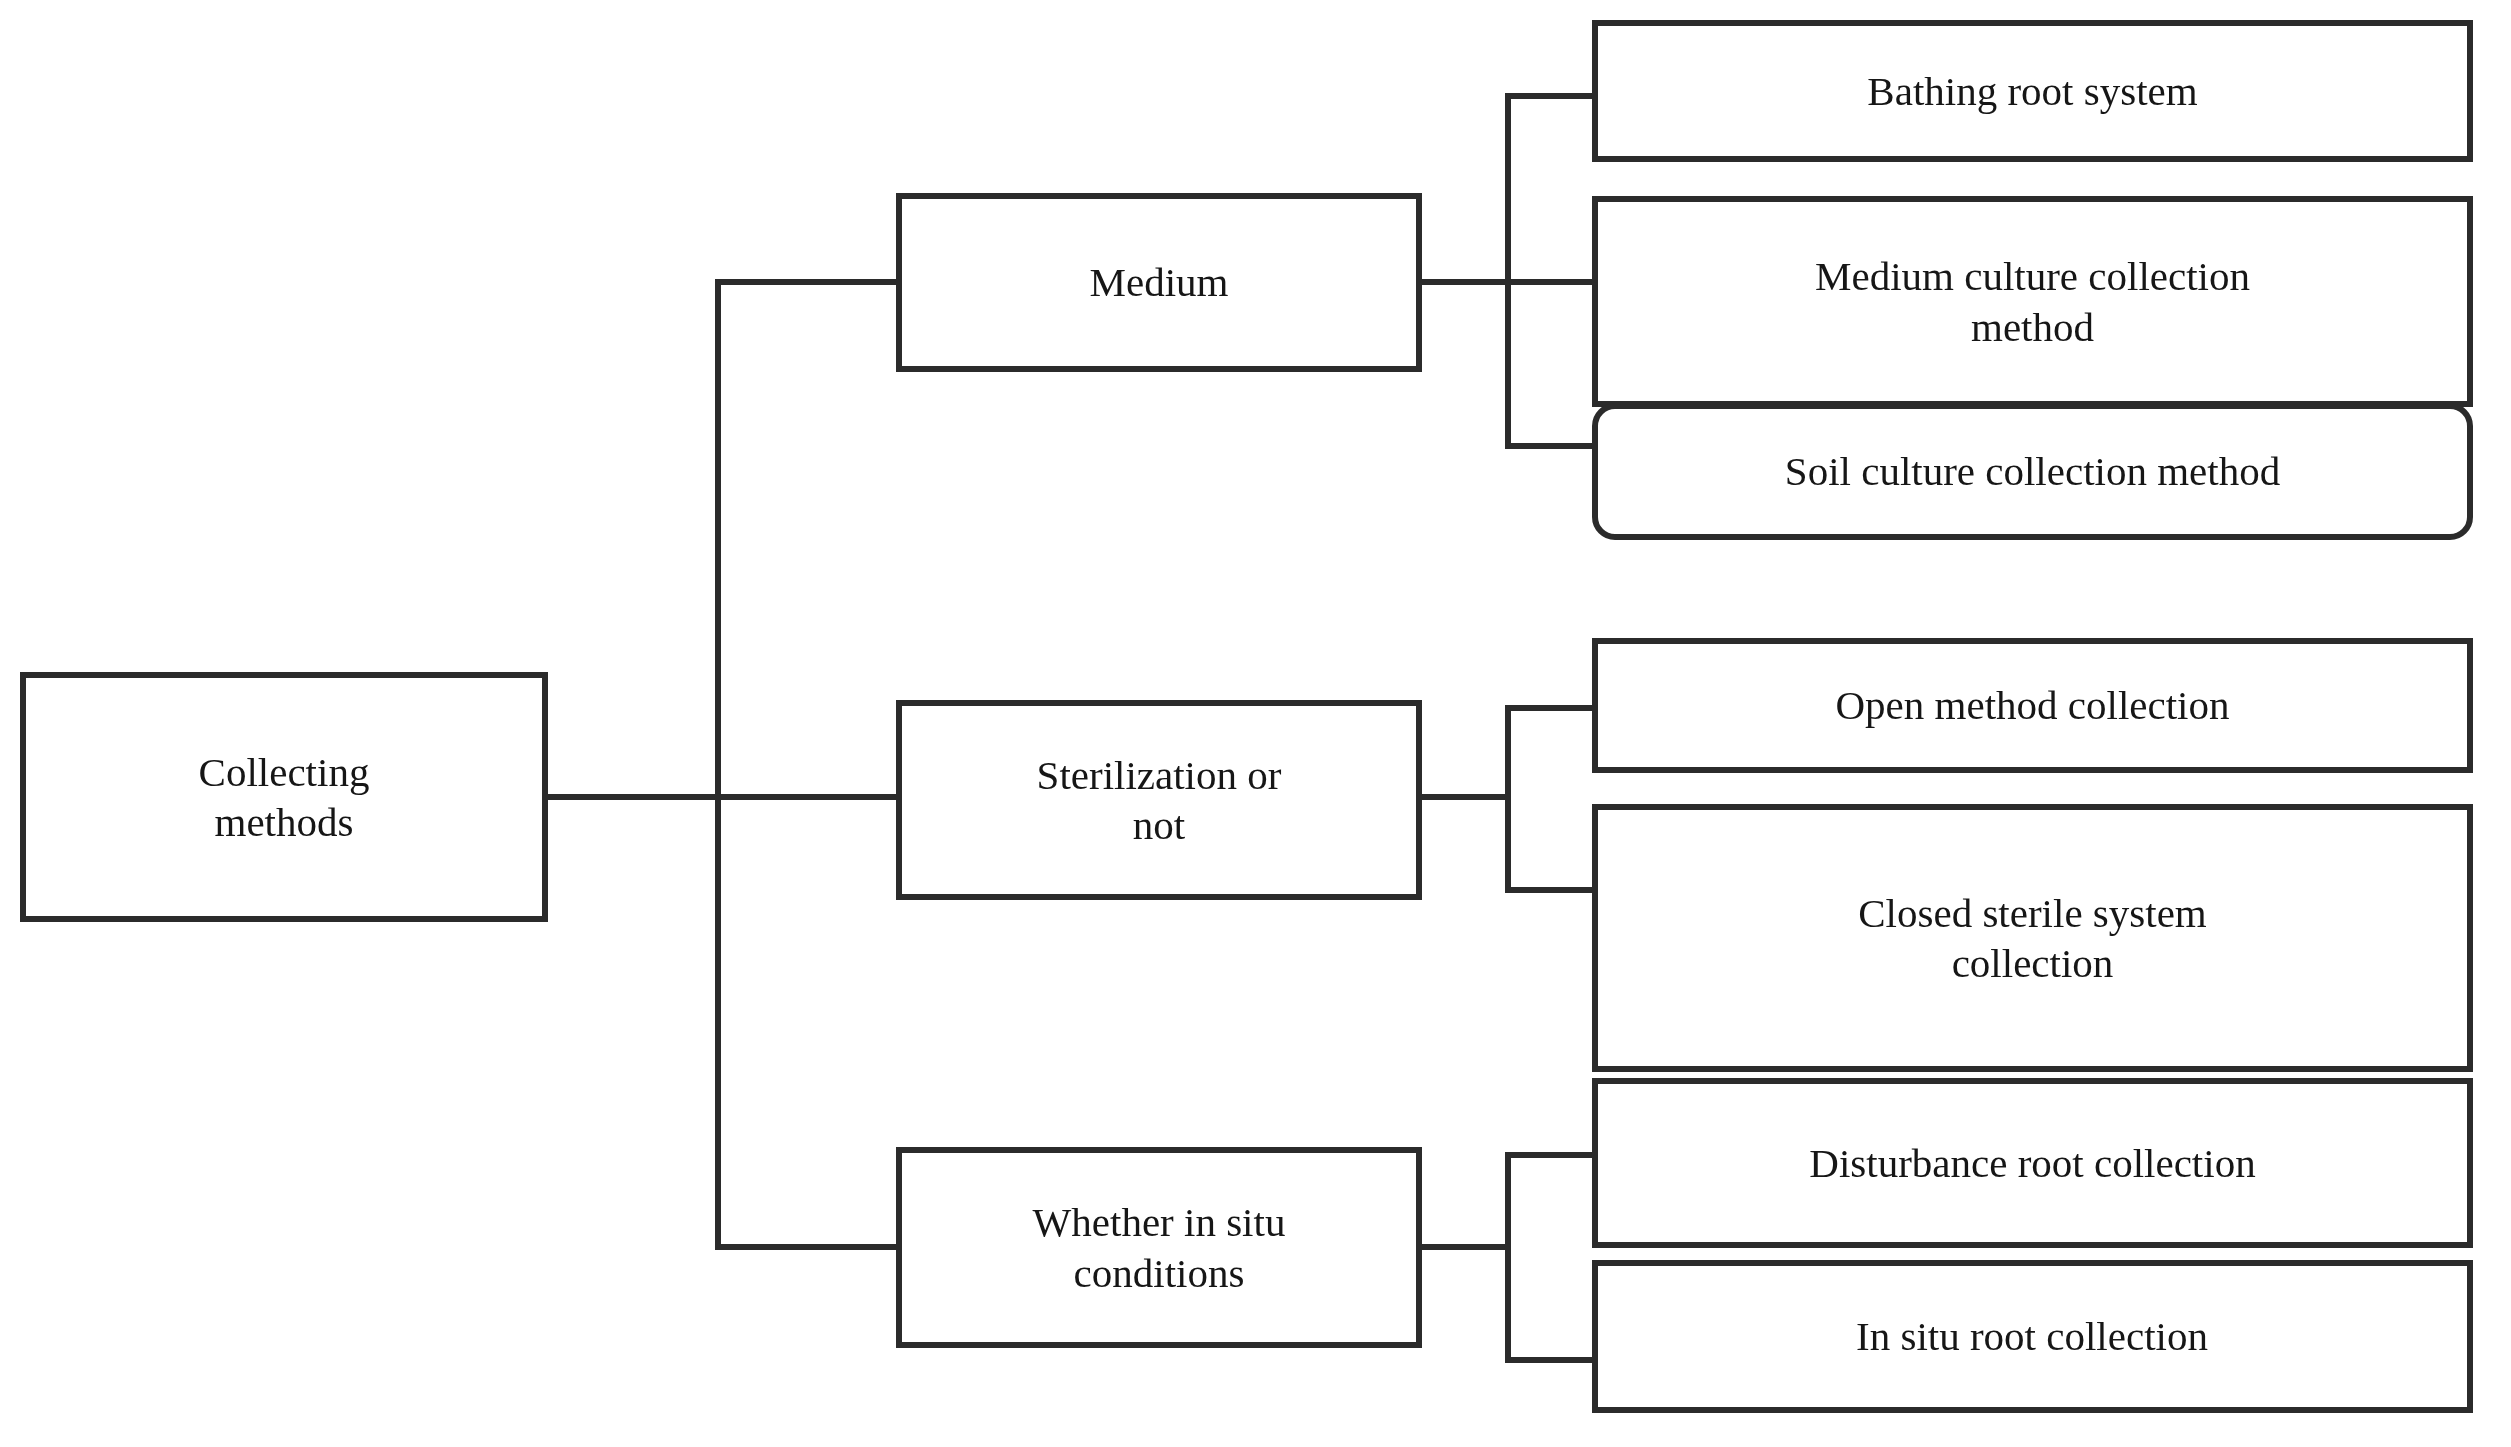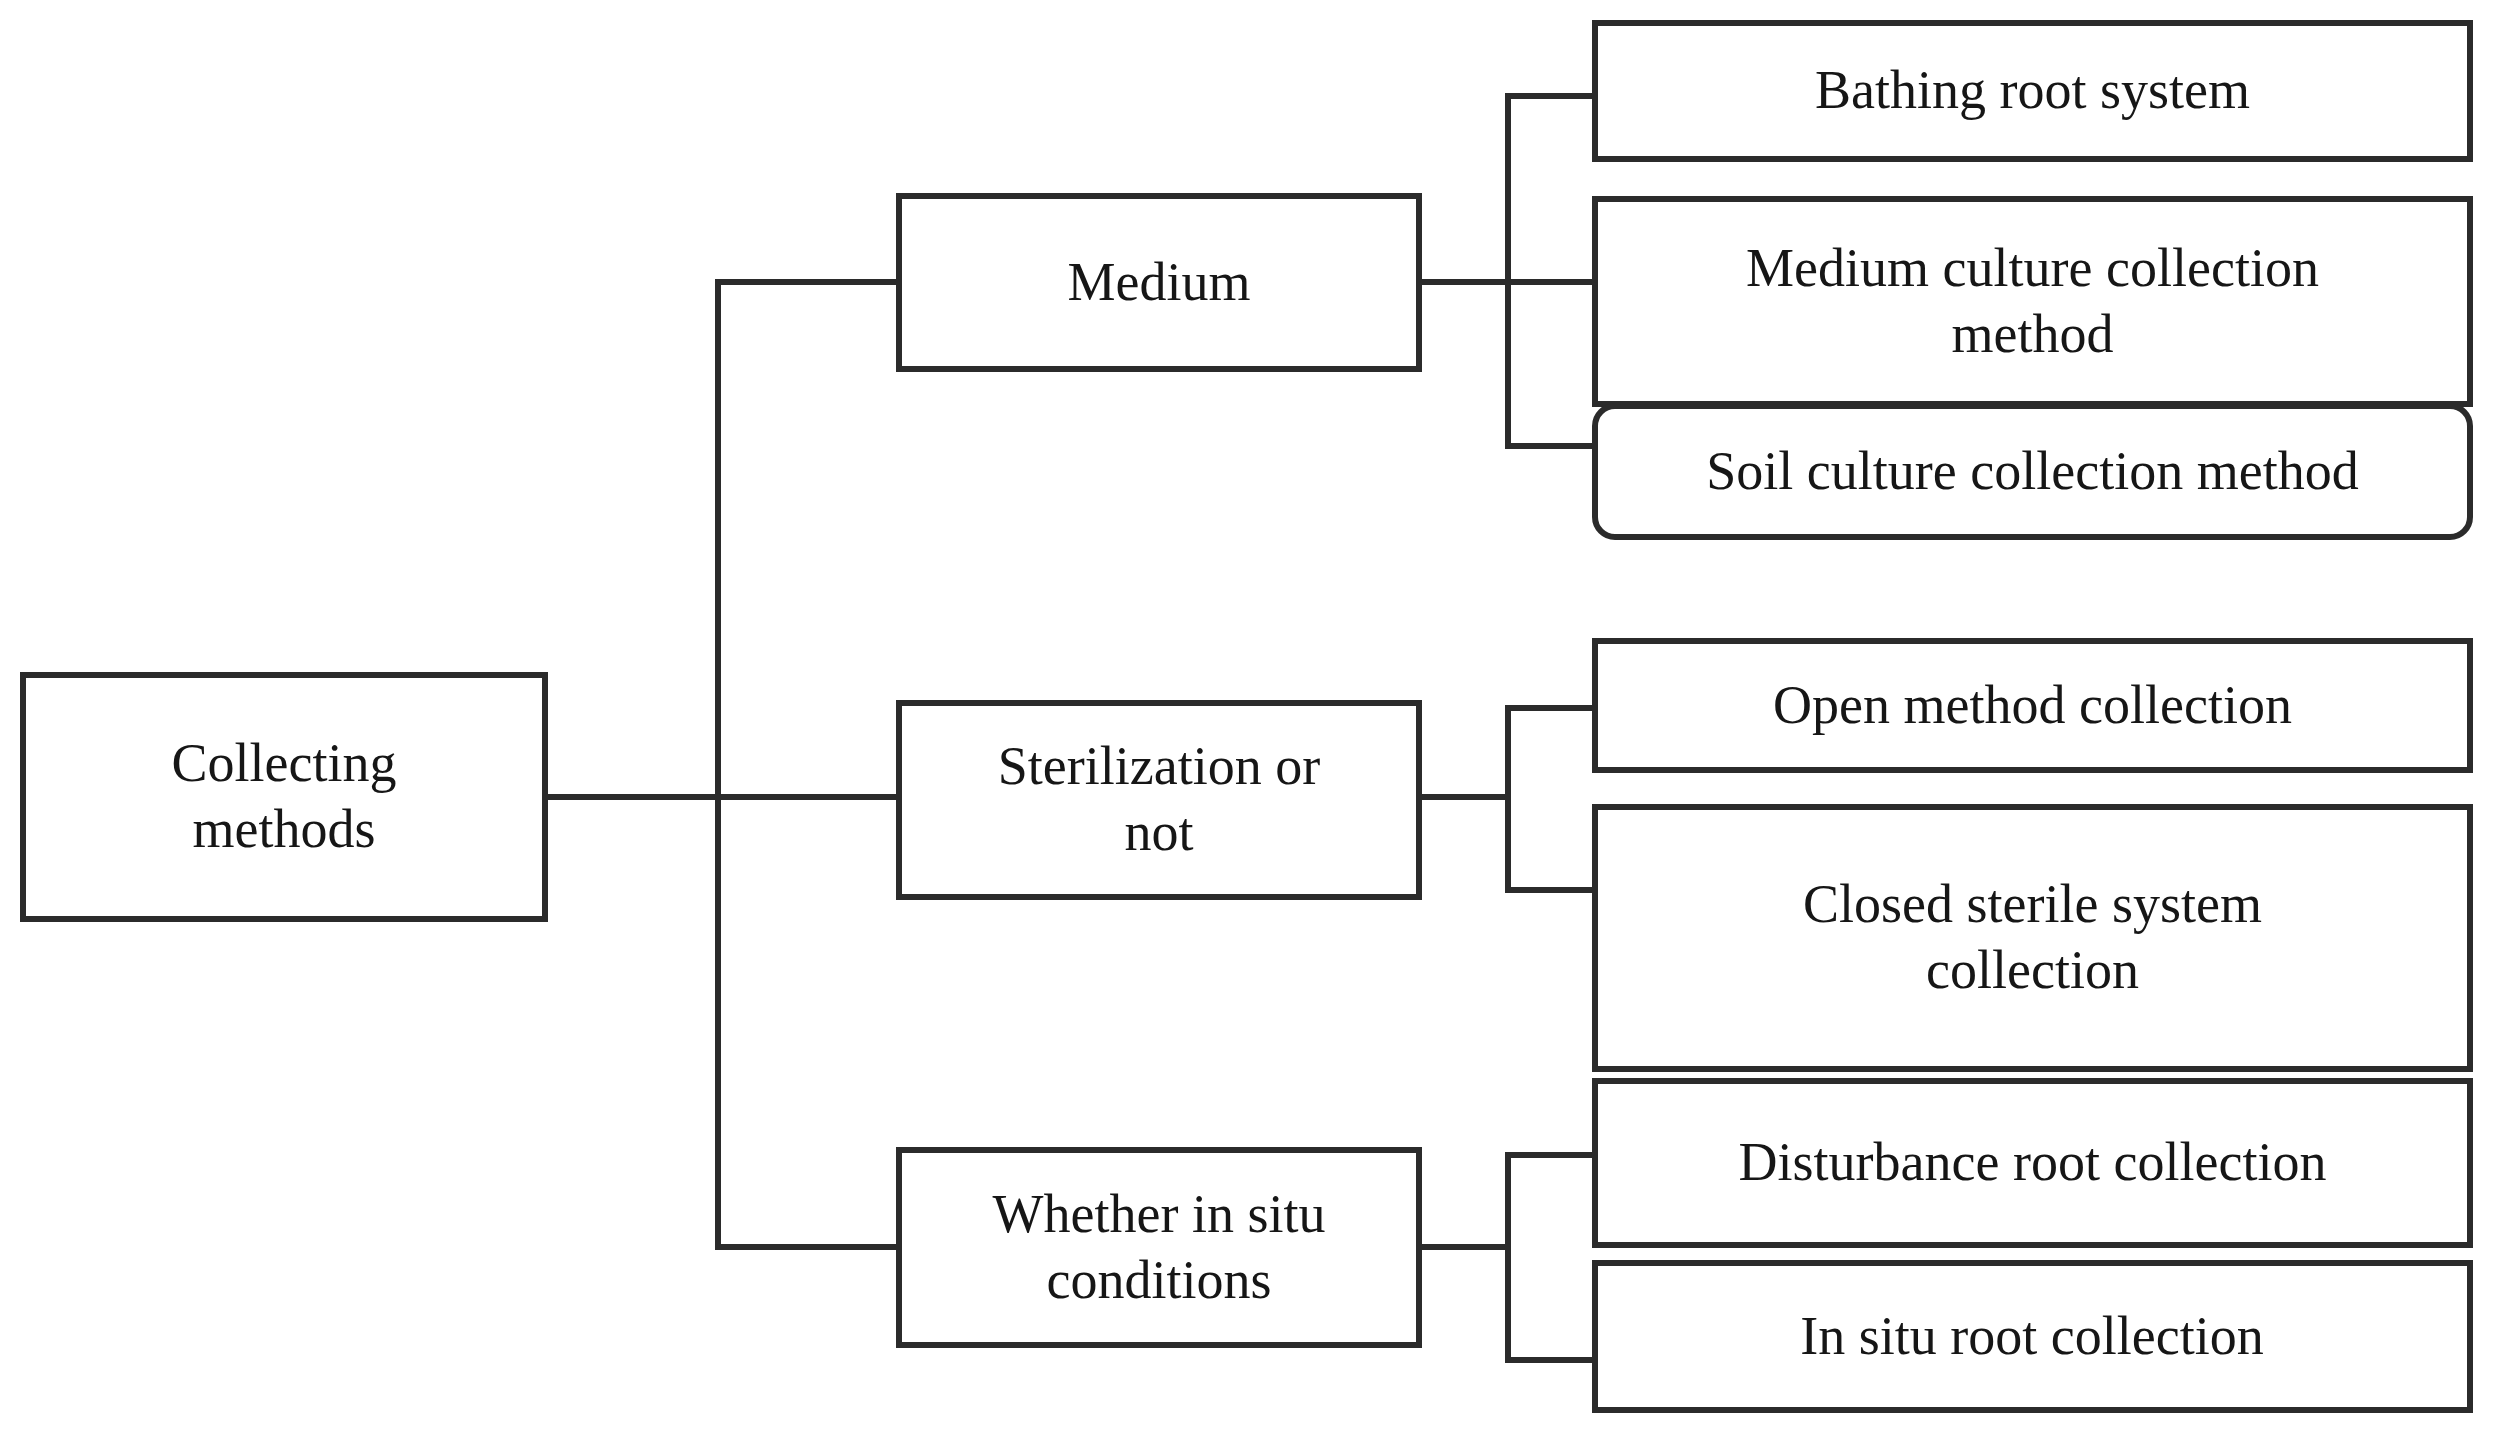--- a/index.html
+++ b/index.html
@@ -22,21 +22,21 @@
   .node{
     position:absolute;
     box-sizing:border-box;
     background:var(--bg);
     border:6px solid var(--ink);
     display:flex;
     align-items:center;
     justify-content:center;
     text-align:center;
     font-family:"Liberation Serif","DejaVu Serif",serif;
-    font-size:54px;
+    font-size:41px;
     line-height:1.22;
     color:var(--text);
     white-space:pre-line;
   }
   .node.category{ padding:0 40px; }
   .node.leaf{ padding:0 35px; }
   .node.root{ padding:16px 50px; }
   .line{
     position:absolute;
     background:var(--ink);

